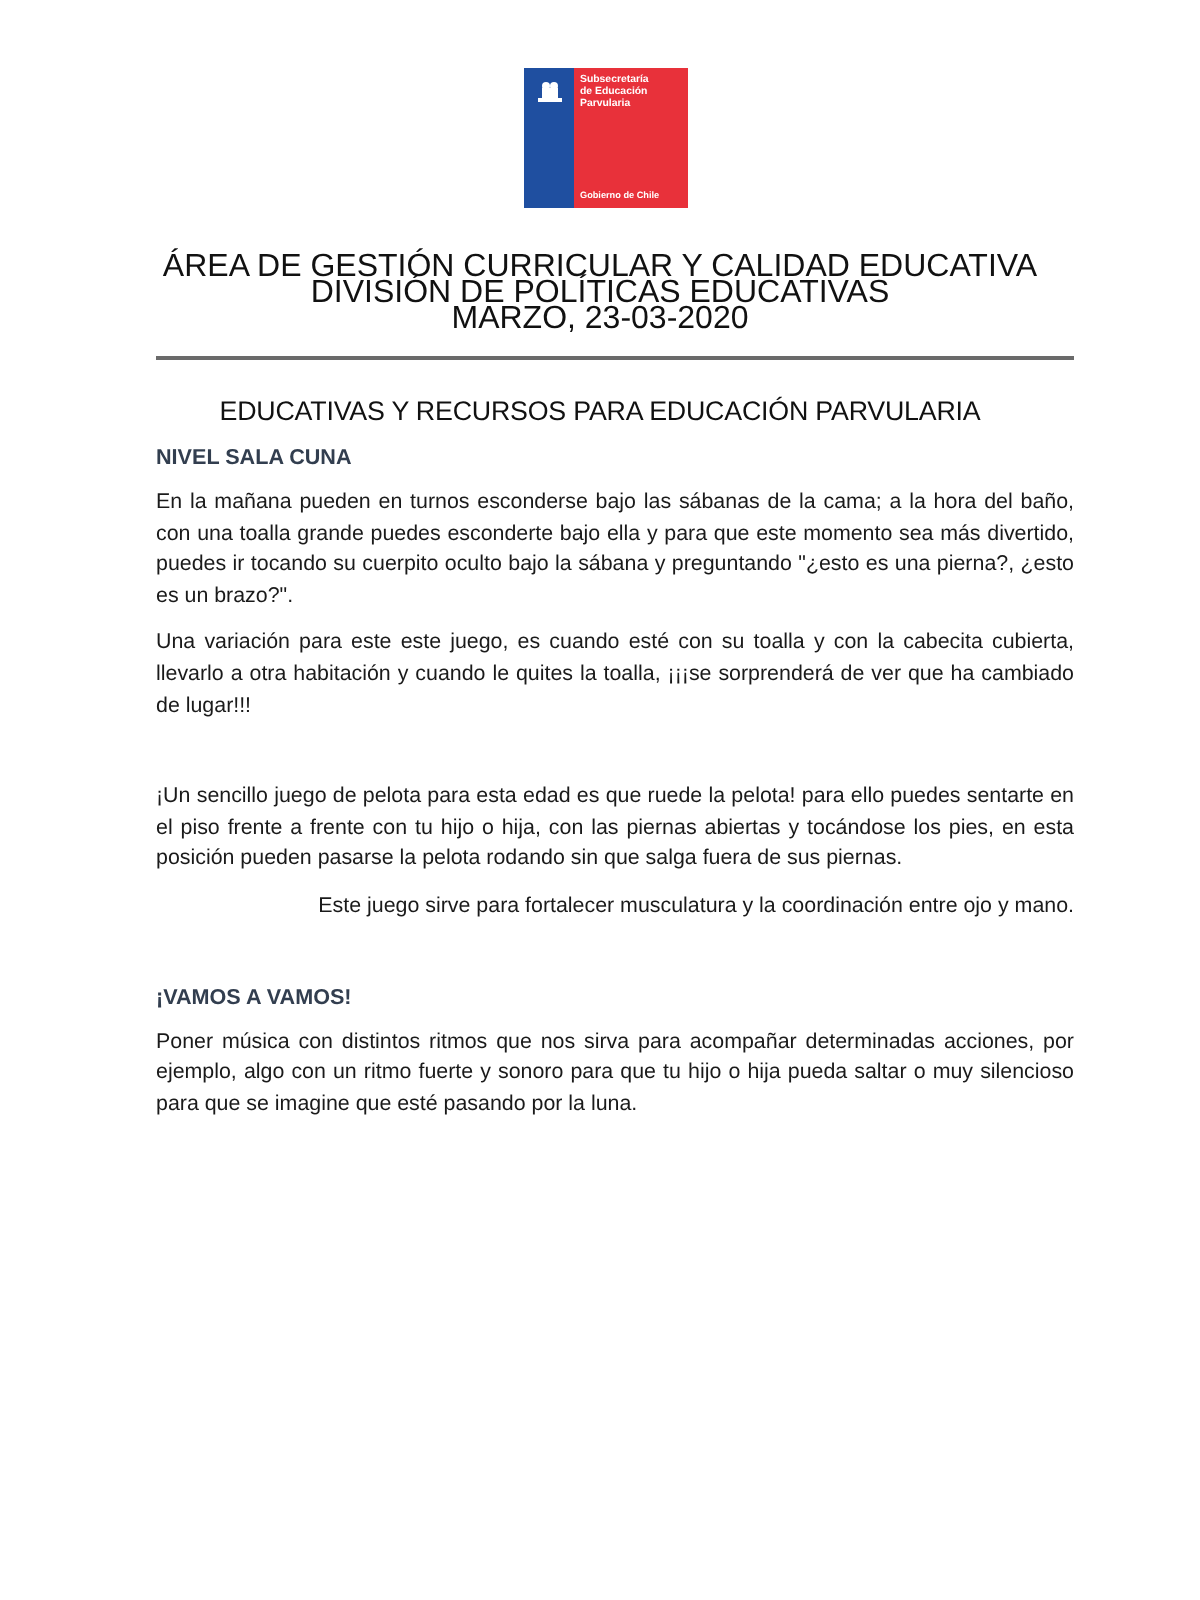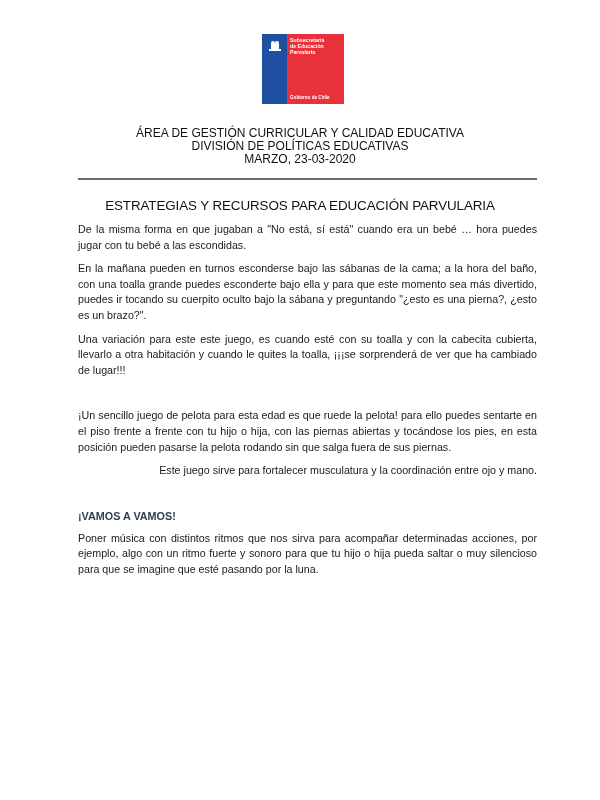--- a/index.html
+++ b/index.html
@@ -6,21 +6,21 @@
     html, body { width: 600px; height: 800px; background: #ffffff; }
     body { position: relative; font-family: "Liberation Sans", sans-serif; color: #1a1a1a; overflow: hidden; }
 
     .logo { position: absolute; left: 262px; top: 34px; width: 82px; height: 70px; display: flex; }
     .logo-blue { width: 25px; height: 100%; background: #1f4fa0; position: relative; }
     .logo-red { flex: 1; height: 100%; background: #e8313a; position: relative; padding: 3px 2px 0 3px; }
     .logo-crest { position: absolute; left: 5px; top: 6px; width: 16px; height: 12px; }
     .logo-title { color: #ffffff; font-size: 5.2px; line-height: 6px; font-weight: bold; }
     .logo-gov { position: absolute; left: 3px; bottom: 4px; color: #ffffff; font-size: 4.6px; font-weight: bold; }
 
-    .header-block { position: absolute; top: 127px; left: 0; width: 600px; text-align: center; font-size: 12px; line-height: 13px; color: #111; }
+    .header-block { position: absolute; top: 127px; left: 0; width: 600px; text-align: center; font-size: 16px; line-height: 13px; color: #111; }
     .header-line { display: block; }
 
     .divider { position: absolute; left: 78px; top: 178px; width: 459px; height: 1.5px; background: #6a6a6a; }
 
     .doc-title { position: absolute; top: 198px; left: 0; width: 600px; text-align: center; font-size: 13.4px; color: #111; letter-spacing: -0.1px; }
 
     .content { position: absolute; left: 78px; top: 222px; width: 459px; }
     .level { font-size: 10.8px; font-weight: bold; color: #323e4f; margin-bottom: 8px; line-height: 14px; }
     .sec-heading { font-size: 10.8px; font-weight: bold; font-style: italic; color: #323e4f; line-height: 14px; margin-bottom: 8px; }
     .sec-heading.upright { font-style: normal; }
@@ -49,25 +49,25 @@
 </div>
 
 <div class="header-block">
   <span class="header-line">ÁREA DE GESTIÓN CURRICULAR Y CALIDAD EDUCATIVA</span>
   <span class="header-line">DIVISIÓN DE POLÍTICAS EDUCATIVAS</span>
   <span class="header-line">MARZO, 23-03-2020</span>
 </div>
 
 <div class="divider"></div>
 
-<div class="doc-title">ESTRATEGIAS Y RECURSOS PARA EDUCACIÓN PARVULARIA</div>
+<div class="doc-title">EDUCATIVAS Y RECURSOS PARA EDUCACIÓN PARVULARIA</div>
 
 <div class="content">
+  <div class="level">NIVEL SALA CUNA</div>
 
-  <p class="para">De la misma forma en que jugaban a "No está, sí está" cuando era un bebé … hora puedes jugar con tu bebé a las escondidas.</p>
   <p class="para">En la mañana pueden en turnos esconderse bajo las sábanas de la cama; a la hora del baño, con una toalla grande puedes esconderte bajo ella y para que este momento sea más divertido, puedes ir tocando su cuerpito oculto bajo la sábana y preguntando "¿esto es una pierna?, ¿esto es un brazo?".</p>
   <p class="para">Una variación para este este juego, es cuando esté con su toalla y con la cabecita cubierta, llevarlo a otra habitación y cuando le quites la toalla, ¡¡¡se sorprenderá de ver que ha cambiado de lugar!!!</p>
 
   <div class="gap-xl"></div>
 
   <p class="para"> ¡Un sencillo juego de pelota para esta edad es que ruede la pelota!  para ello puedes sentarte en el piso frente a frente con tu hijo o hija, con las piernas abiertas y tocándose los pies, en esta posición pueden pasarse la pelota rodando sin que salga fuera de sus piernas.</p>
   <p class="para last-left">Este juego sirve para fortalecer musculatura y la coordinación entre ojo y mano.</p>
 
   <div class="gap-xl"></div>
 

